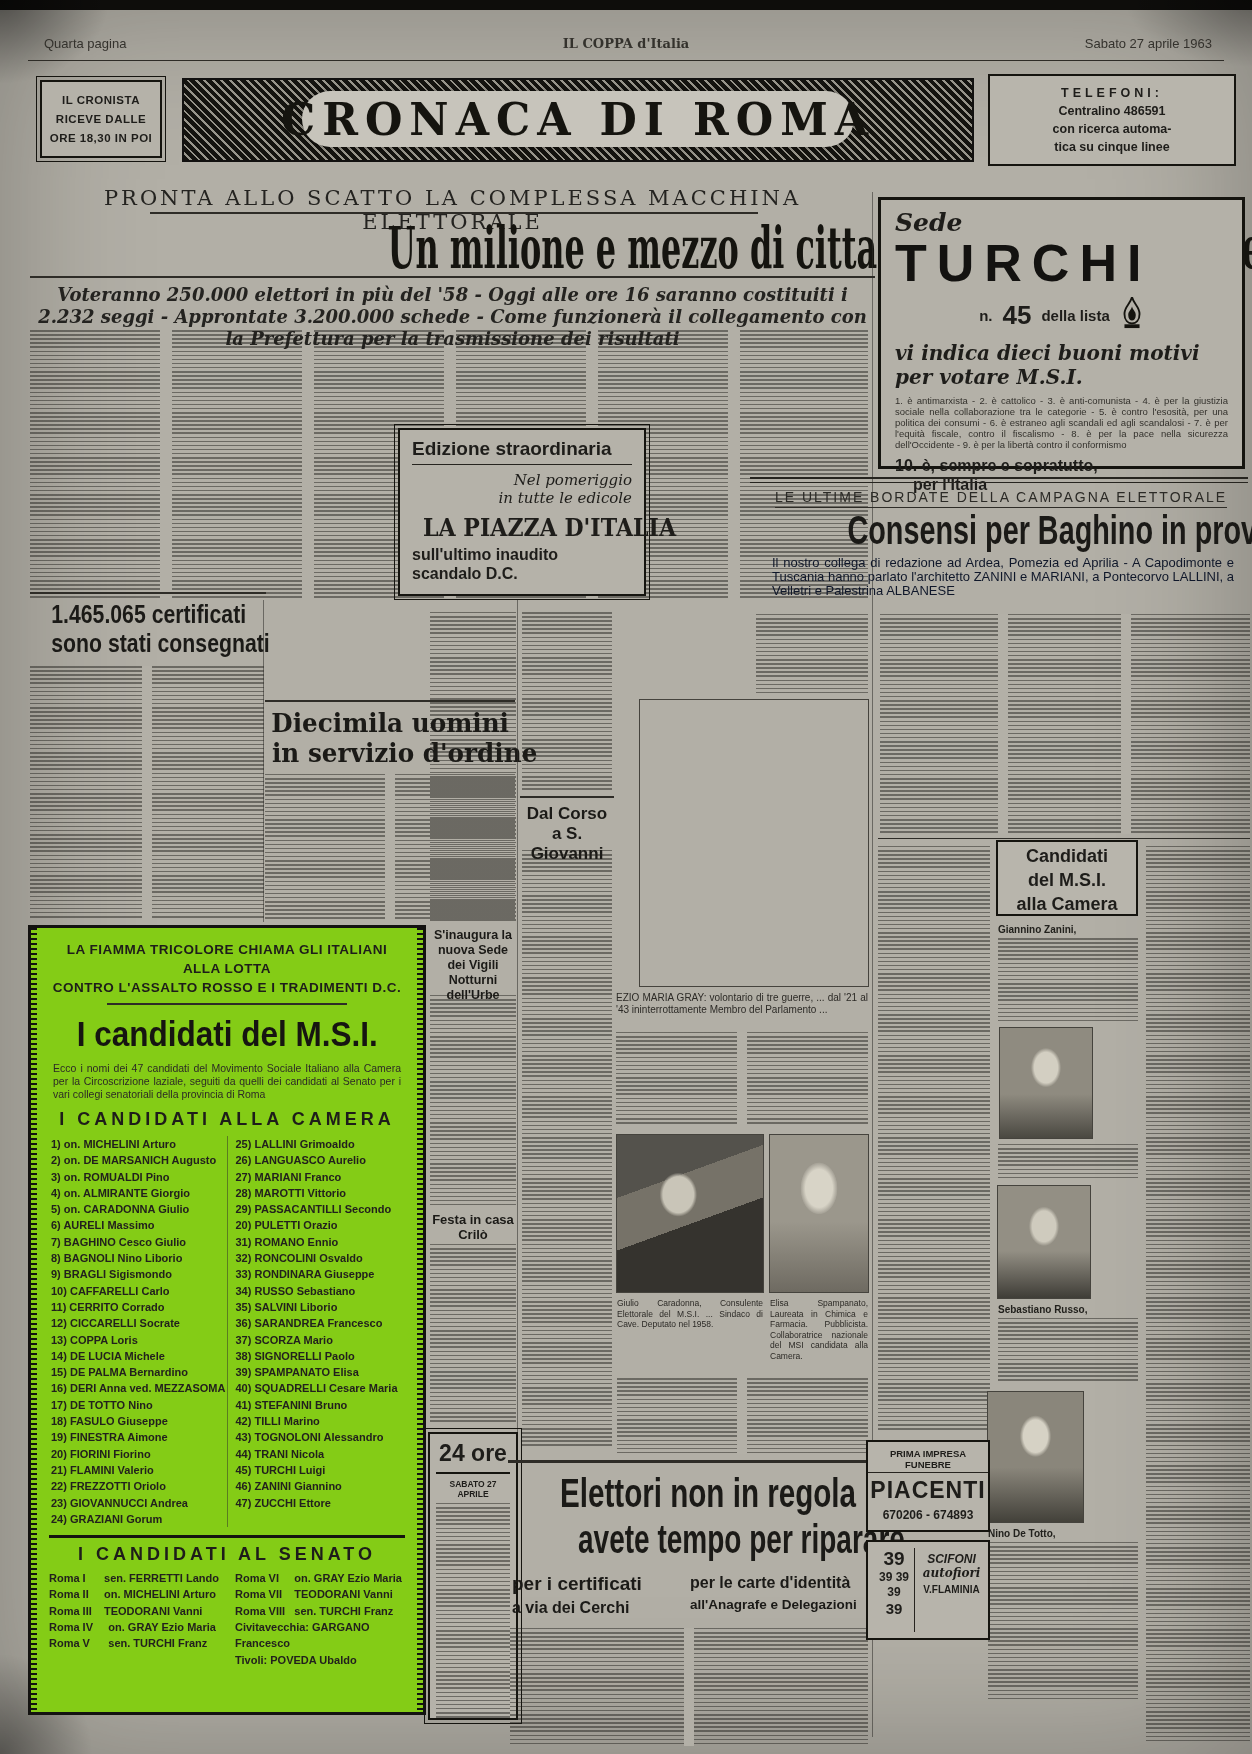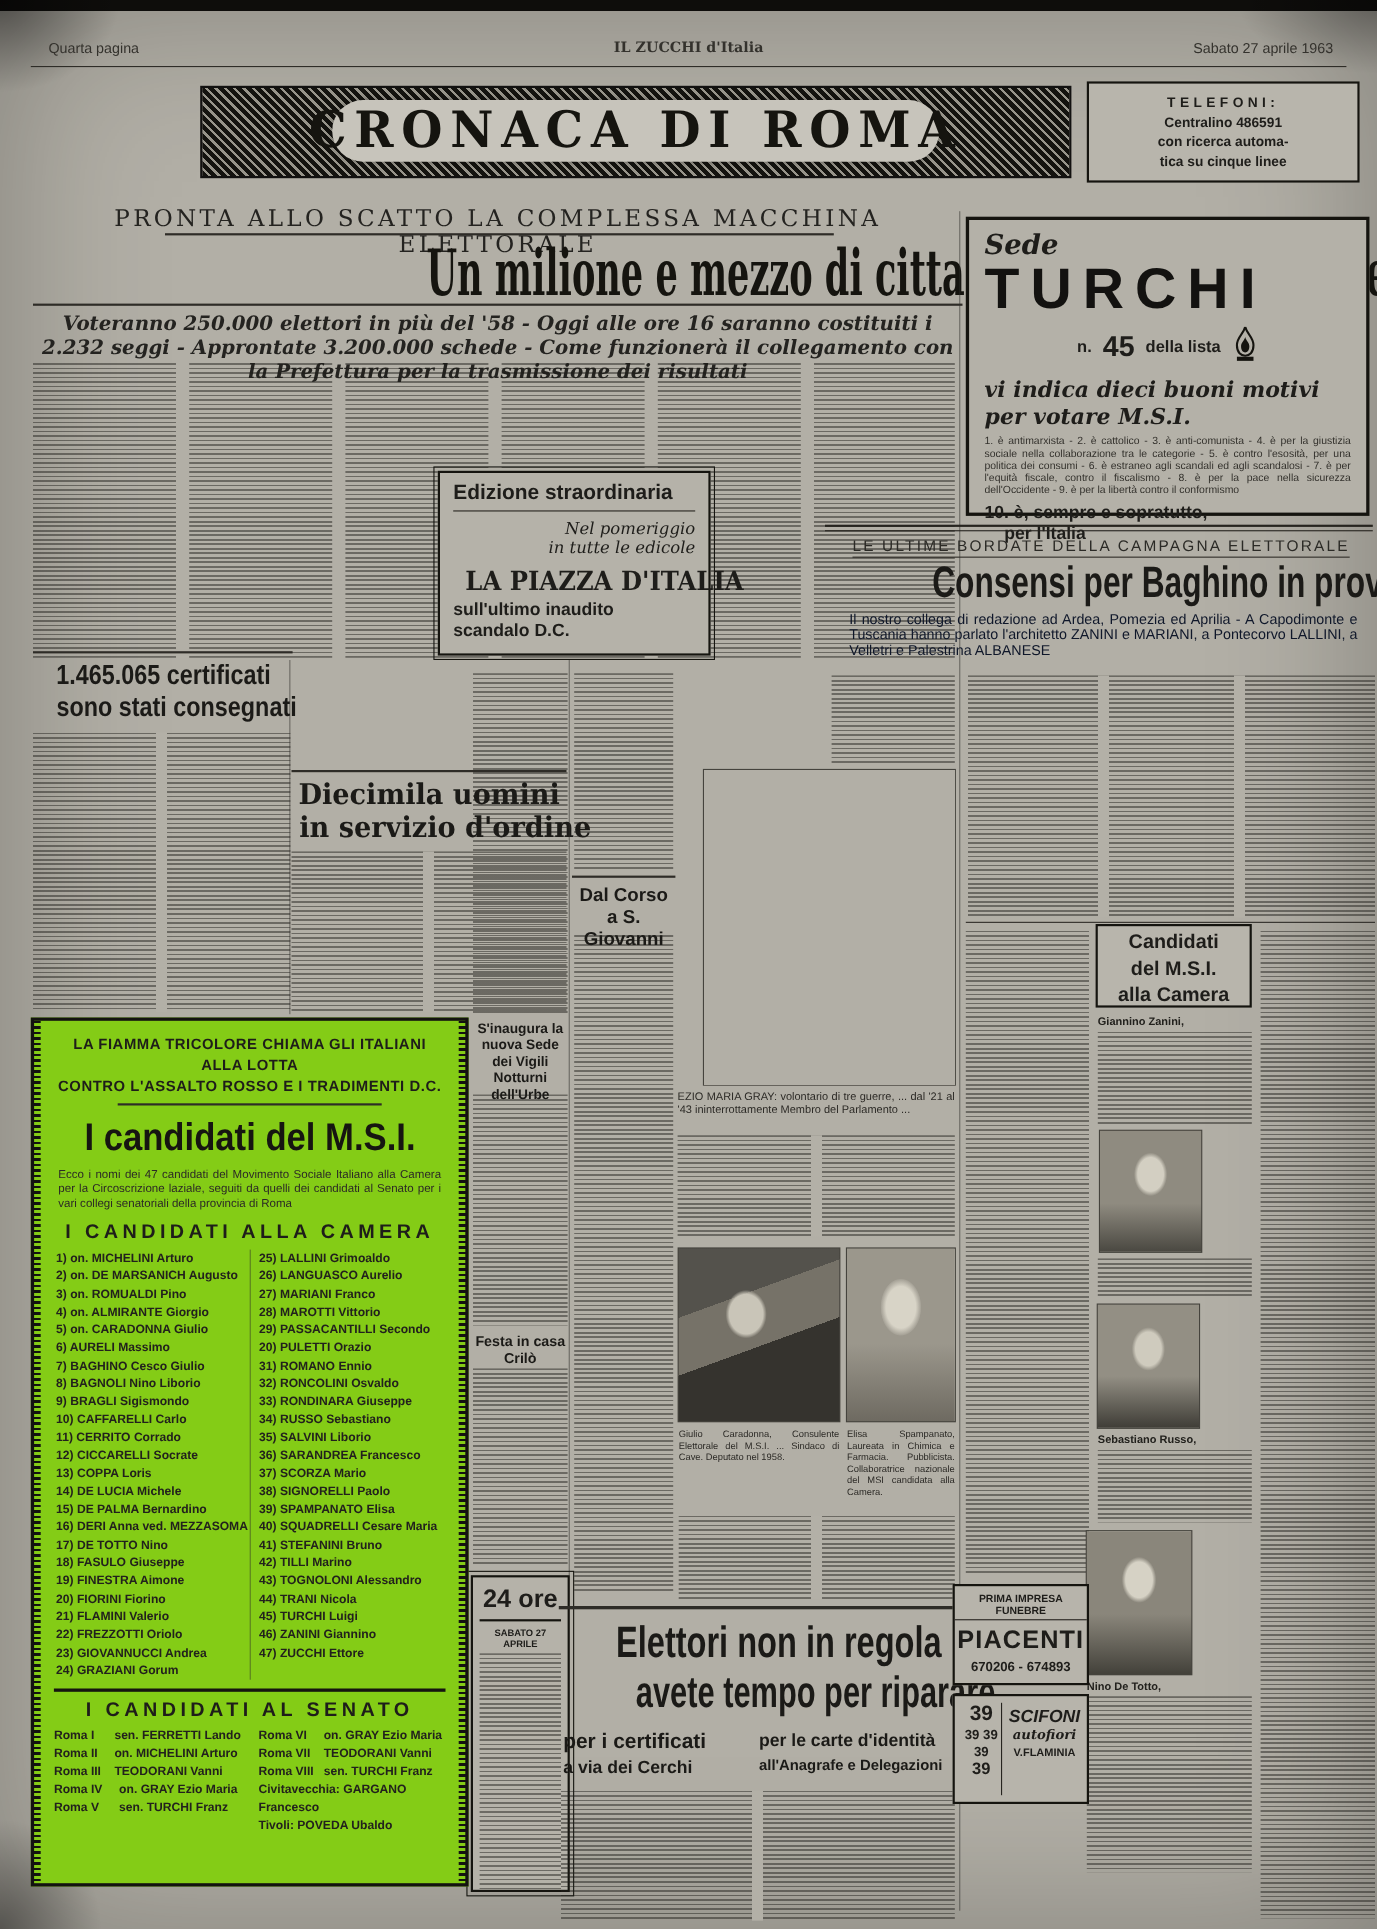--- a/index.html
+++ b/index.html
@@ -50,24 +50,29 @@
 </head>
 <body>
 
 <div class="page">
   <div class="topstrip"></div>
   <div class="abs cornershade" style="left:0;top:0;width:260px;height:200px;"></div>
   <div class="abs cornershade2" style="right:0;top:0;width:260px;height:160px;"></div>
   <div class="abs cornershade3" style="left:0;bottom:0;width:220px;height:260px;"></div>
 
   <div class="abs small-hd" style="left:44px;top:36px;">Quarta pagina</div>
-  <div class="abs small-hd serif" style="left:0;top:36px;width:1252px;text-align:center;font-weight:bold;">IL ZUCCHI d'Italia</div>
+  <div class="abs small-hd serif" style="left:0;top:36px;width:1252px;text-align:center;font-weight:bold;">IL COPPA d'Italia</div>
   <div class="abs small-hd" style="right:40px;top:36px;">Sabato 27 aprile 1963</div>
   <div class="abs rule" style="left:28px;top:60px;width:1196px;height:1px;"></div>
 
+  <div class="abs dbox" style="left:40px;top:80px;width:118px;height:74px;display:flex;flex-direction:column;justify-content:center;text-align:center;font-weight:800;font-size:11.5px;line-height:19px;letter-spacing:.5px;">
+    <div>IL CRONISTA</div>
+    <div>RICEVE DALLE</div>
+    <div>ORE 18,30 IN POI</div>
+  </div>
 
   <div class="abs band" style="left:182px;top:78px;width:788px;height:80px;">
     <div class="capsule" style="left:118px;top:11px;width:552px;height:56px;">
       <span class="masthead-text">CRONACA DI ROMA</span>
     </div>
   </div>
 
   <div class="abs boxed" style="left:988px;top:74px;width:248px;height:92px;background:#b8b5ac;text-align:center;font-weight:bold;font-size:12.5px;line-height:18px;padding-top:8px;box-sizing:border-box;">
     <div style="letter-spacing:4px;">TELEFONI:</div>
     <div>Centralino 486591</div>
@@ -331,19 +336,19 @@
     <div style="font-weight:900;font-size:23px;letter-spacing:1px;margin-top:4px;">PIACENTI</div>
     <div style="font-weight:bold;font-size:12px;margin-top:4px;">670206 - 674893</div>
   </div>
   <div class="abs boxed" style="left:866px;top:1540px;width:124px;height:100px;background:#b7b4ab;box-sizing:border-box;padding:6px;display:flex;gap:6px;">
     <div style="width:40px;text-align:center;border-right:1px solid #26241f;">
       <div style="font-weight:900;font-size:19px;">39</div>
       <div style="font-weight:900;font-size:12px;line-height:15px;">39 39 39</div>
       <div style="font-weight:900;font-size:15px;">39</div>
     </div>
     <div style="flex:1;text-align:center;">
-      <div style="font-weight:900;font-style:italic;font-size:16px;margin-top:4px;">SCIFONI</div>
+      <div style="font-weight:900;font-style:italic;font-size:12px;margin-top:4px;">SCIFONI</div>
       <div class="script" style="font-size:12px;">autofiori</div>
       <div style="font-weight:bold;font-size:10px;margin-top:4px;">V.FLAMINIA</div>
     </div>
   </div>
 
 </div>
 
 </body></html>

